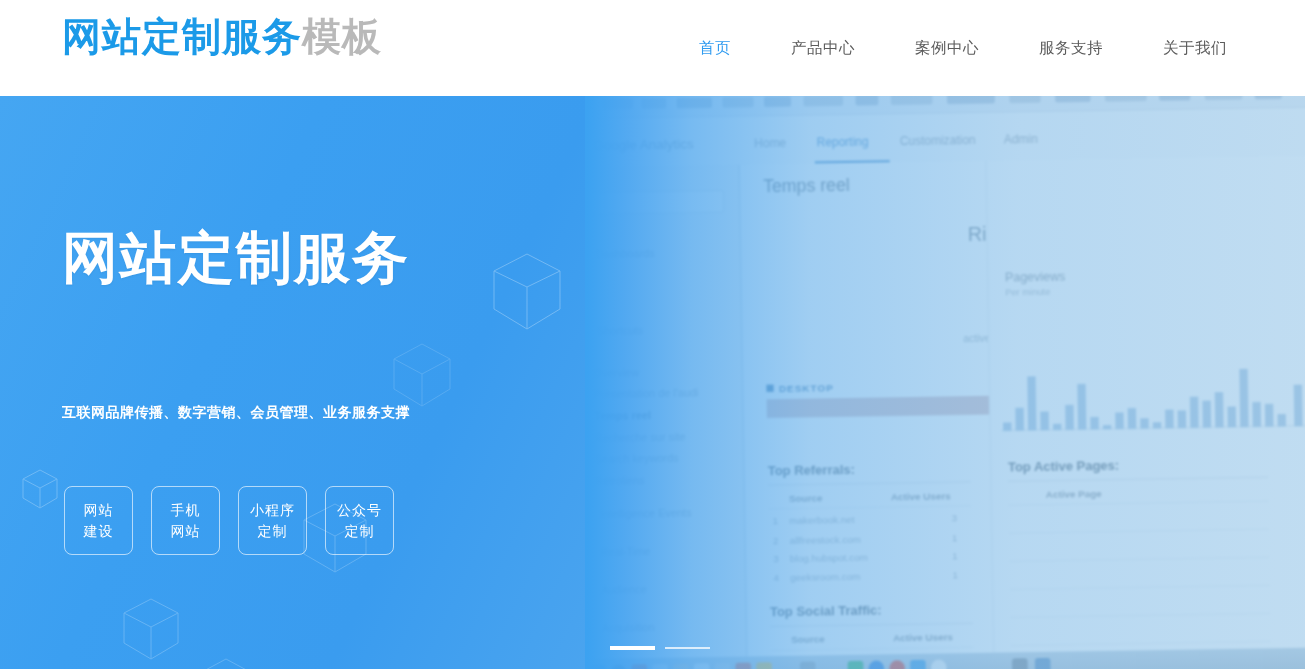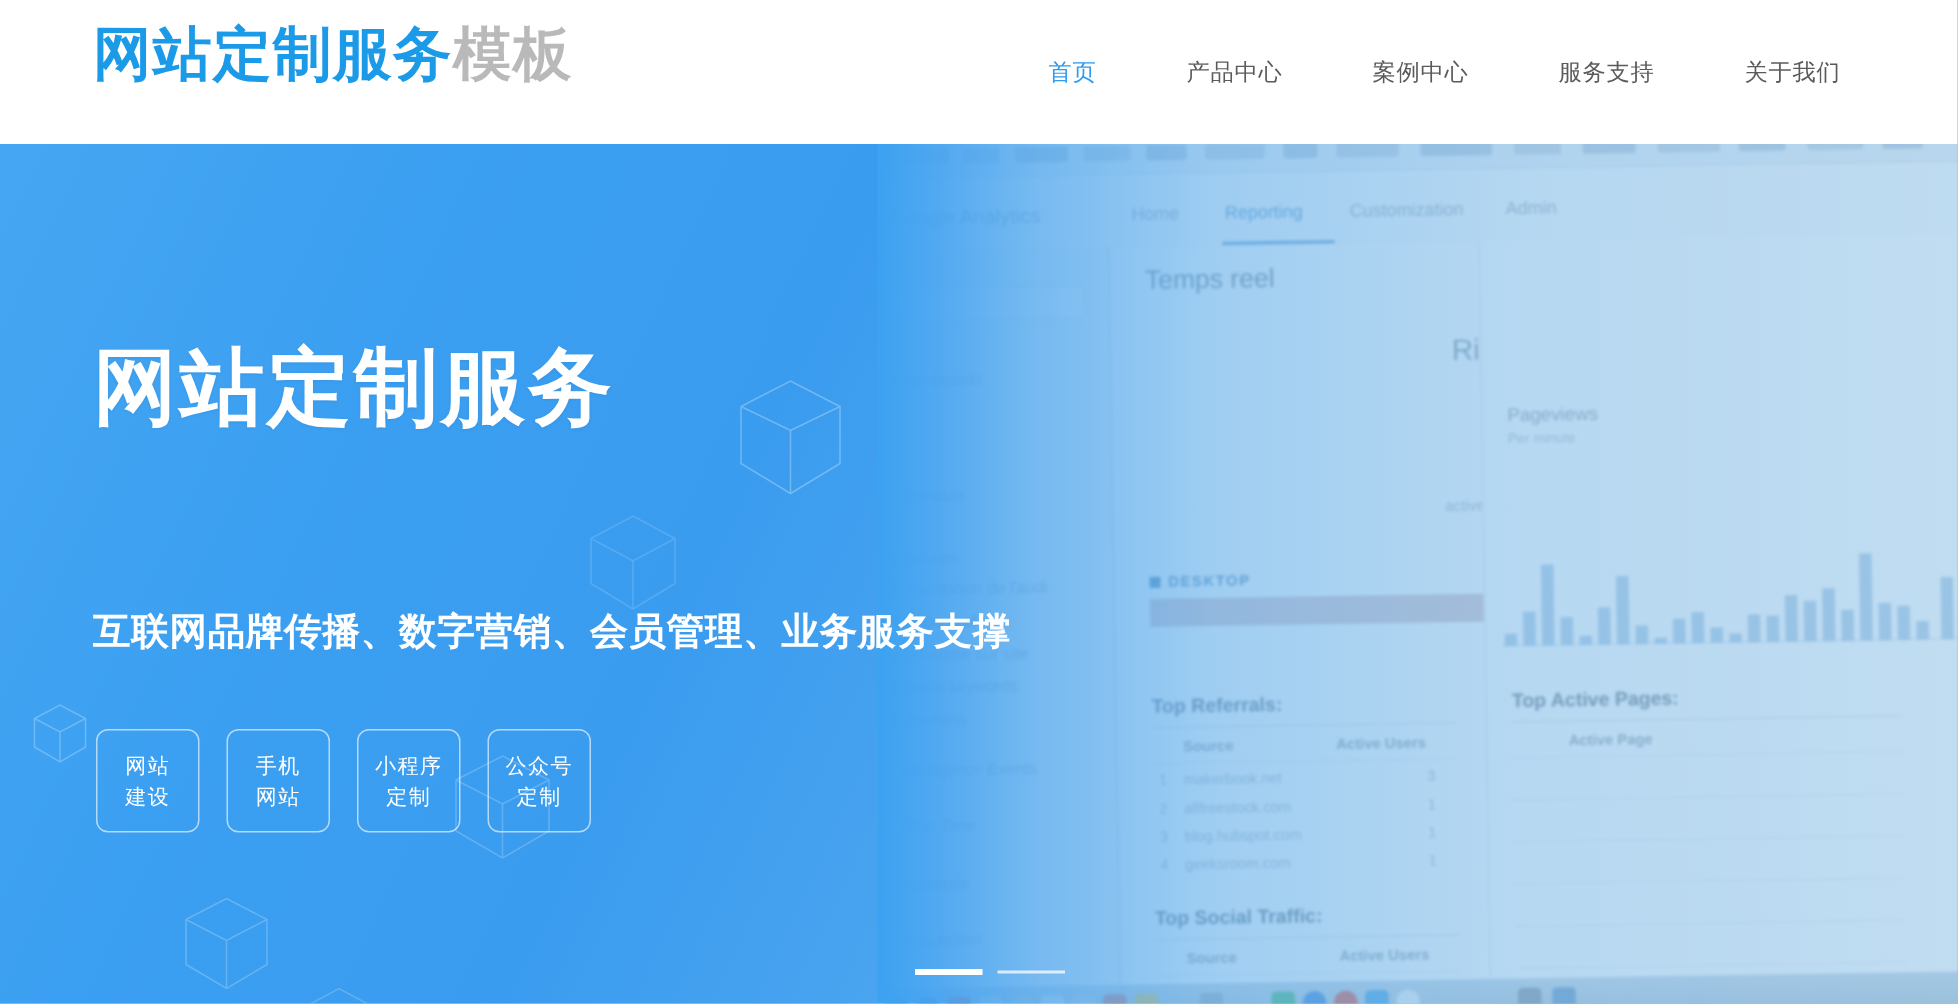--- a/index.html
+++ b/index.html
@@ -117,21 +117,21 @@
   .hero-content { position:absolute; left:0; top:0; width:1305px; height:573px; z-index:20; }
   .h-line {
     position:absolute; left:62px; color:#ffffff; font-weight:bold;
     font-size:56px; letter-spacing:2px; line-height:1; white-space:nowrap;
     text-shadow:0 1px 2px rgba(20,80,140,.12);
   }
   .h-line1 { top:134px; }
   .h-line2 { top:222px; }
   .h-sub {
     position:absolute; left:62px; top:308px; color:#ffffff;
-    font-size:25px; font-weight:bold; letter-spacing:.5px; white-space:nowrap;
+    font-size:14px; font-weight:bold; letter-spacing:.5px; white-space:nowrap;
   }
   .tags { position:absolute; left:64px; top:390px; display:flex; gap:18px; }
   .tag {
     width:69px; height:69px; border:1px solid rgba(255,255,255,.62);
     border-radius:8px; display:flex; flex-direction:column;
     align-items:center; justify-content:center; cursor:pointer;
   }
   .tag span {
     color:#ffffff; font-size:14px; line-height:21px; letter-spacing:1px; white-space:nowrap;
   }

